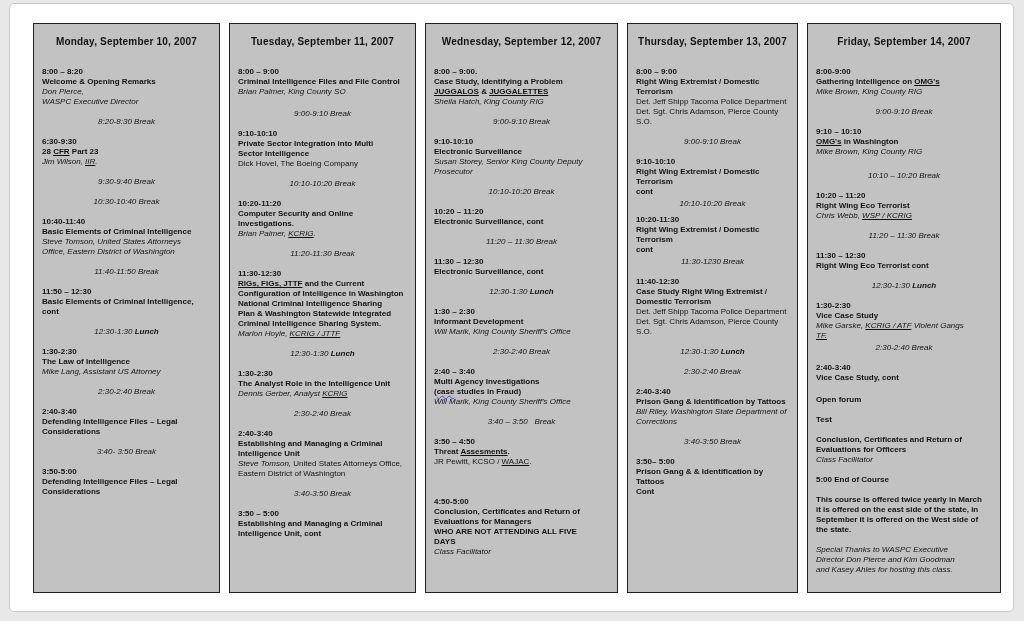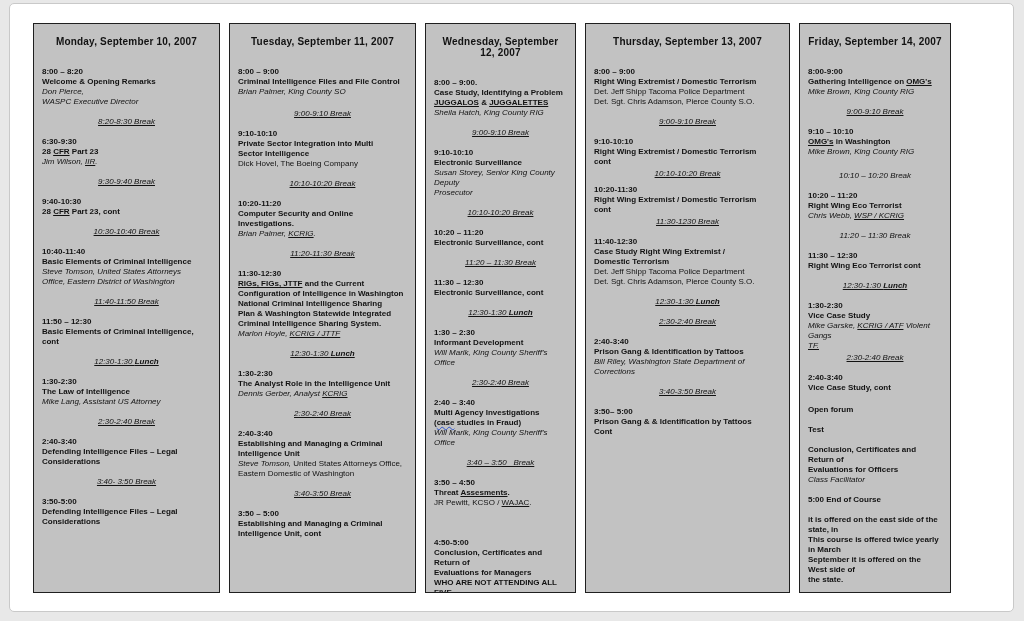--- a/index.html
+++ b/index.html
@@ -17,33 +17,33 @@
     position:absolute;left:23px;top:19px;
     display:flex;gap:9px;align-items:flex-end;
   }
   .panel{
     height:570px;box-sizing:border-box;
     background:#c2c2c2;border:1.5px solid #1f1f1f;
     padding:6px 8px 0 8px;overflow:hidden;color:#121212;
   }
   .panel:nth-child(1){width:187px;}
   .panel:nth-child(2){width:187px;}
-  .panel:nth-child(3){width:151px;}
-  .panel:nth-child(4){width:205px;}
-  .panel:nth-child(5){width:152px;}
+  .panel:nth-child(3){width:193px;}
+  .panel:nth-child(4){width:171px;}
+  .panel:nth-child(5){width:194px;}
   .panel-title{
     text-align:center;font-size:10px;font-weight:bold;
     margin:6px 0 20px 0;letter-spacing:.2px;
   }
   .entry{font-size:8px;line-height:10px;margin-bottom:10px;}
   .entry.center{text-align:center;}
   .line{white-space:pre-wrap;}
   .s-b{font-weight:bold;}
   .s-i{font-style:italic;}
-  .s-u{text-decoration:underline;text-underline-offset:1px;text-decoration-thickness:1px;}
+  .s-u{text-underline-offset:1px;text-decoration-thickness:1px;}
   .s-r{
     text-decoration-line:underline;text-decoration-style:wavy;
     text-decoration-color:#e02b20;text-decoration-thickness:1px;
     text-underline-offset:1px;
     text-decoration:underline;
   }
   .s-g{
     text-decoration-line:underline;text-decoration-style:wavy;
     text-decoration-color:#2f54c9;text-decoration-thickness:1px;
     text-underline-offset:1px;
@@ -68,24 +68,20 @@
             <div class="line"><span class="s-i s-u">8:20-8:30 Break</span></div>
           </div>
           <div class="entry">
             <div class="line"><span class="s-b">6:30-9:30</span></div>
             <div class="line"><span class="s-b">28 </span><span class="s-b s-r">CFR</span><span class="s-b"> Part 23</span></div>
             <div class="line"><span class="s-i">Jim Wilson, </span><span class="s-i s-r">IIR</span><span class="s-i">.</span></div>
           </div>
           <div class="entry center">
             <div class="line"><span class="s-i s-u">9:30-9:40 Break</span></div>
           </div>
-          <div class="entry">
-            <div class="line"><span class="s-b">9:40-10:30</span></div>
-            <div class="line"><span class="s-b">28 </span><span class="s-b s-r">CFR</span><span class="s-b"> Part 23, cont</span></div>
-          </div>
           <div class="entry center">
             <div class="line"><span class="s-i s-u">10:30-10:40 Break</span></div>
           </div>
           <div class="entry">
             <div class="line"><span class="s-b">10:40-11:40</span></div>
             <div class="line"><span class="s-b">Basic Elements of Criminal Intelligence</span></div>
             <div class="line"><span class="s-i">Steve Tomson, United States Attorneys</span></div>
             <div class="line"><span class="s-i">Office, Eastern District of Washington</span></div>
           </div>
           <div class="entry center">
@@ -167,21 +163,21 @@
             <div class="line"><span class="s-i">Dennis Gerber, Analyst </span><span class="s-i s-r">KCRIG</span></div>
           </div>
           <div class="entry center">
             <div class="line"><span class="s-i s-u">2:30-2:40 Break</span></div>
           </div>
           <div class="entry">
             <div class="line"><span class="s-b">2:40-3:40</span></div>
             <div class="line"><span class="s-b">Establishing and Managing a Criminal</span></div>
             <div class="line"><span class="s-b">Intelligence Unit</span></div>
             <div class="line"><span class="s-i">Steve Tomson, </span><span class="">United States Attorneys Office,</span></div>
-            <div class="line"><span class="">Eastern Domestic of Washington</span></div>
+            <div class="line"><span class="">Eastern District of Washington</span></div>
           </div>
           <div class="entry center">
             <div class="line"><span class="s-i s-u">3:40-3:50 Break</span></div>
           </div>
           <div class="entry">
             <div class="line"><span class="s-b">3:50 – 5:00</span></div>
             <div class="line"><span class="s-b">Establishing and Managing a Criminal</span></div>
             <div class="line"><span class="s-b">Intelligence Unit, cont</span></div>
           </div>
         </section>
@@ -359,22 +355,22 @@
           </div>
           <div class="entry">
             <div class="line"><span class="s-b">Conclusion, Certificates and Return of</span></div>
             <div class="line"><span class="s-b">Evaluations for Officers</span></div>
             <div class="line"><span class="s-i">Class Facilitator</span></div>
           </div>
           <div class="entry">
             <div class="line"><span class="s-b">5:00 End of Course</span></div>
           </div>
           <div class="entry">
+            <div class="line"><span class="s-b">This course is offered twice yearly in March</span></div>
             <div class="line"><span class="s-b">it is offered on the east side of the state, in</span></div>
-            <div class="line"><span class="s-b">This course is offered twice yearly in March</span></div>
             <div class="line"><span class="s-b">September it is offered on the West side of</span></div>
             <div class="line"><span class="s-b">the state.</span></div>
           </div>
           <div class="entry">
             <div class="line"><span class="s-i">Special Thanks to WASPC Executive</span></div>
             <div class="line"><span class="s-i">Director Don Pierce and Kim Goodman</span></div>
             <div class="line"><span class="s-i">and Kasey Ahles for hosting this class.</span></div>
           </div>
         </section>
       </div>

